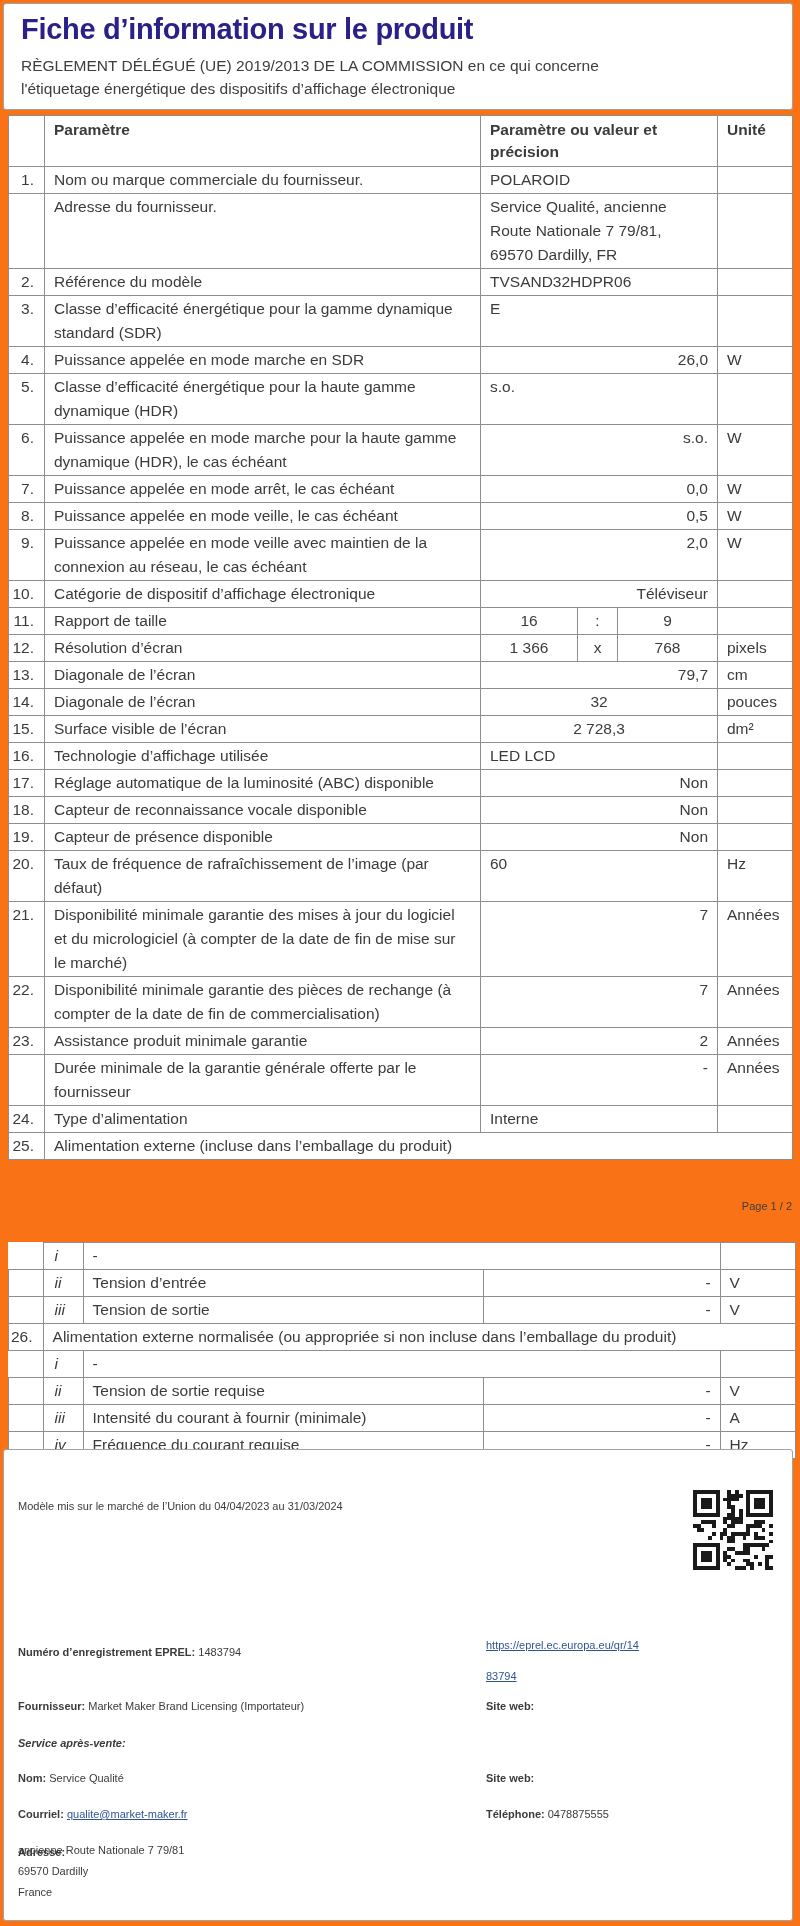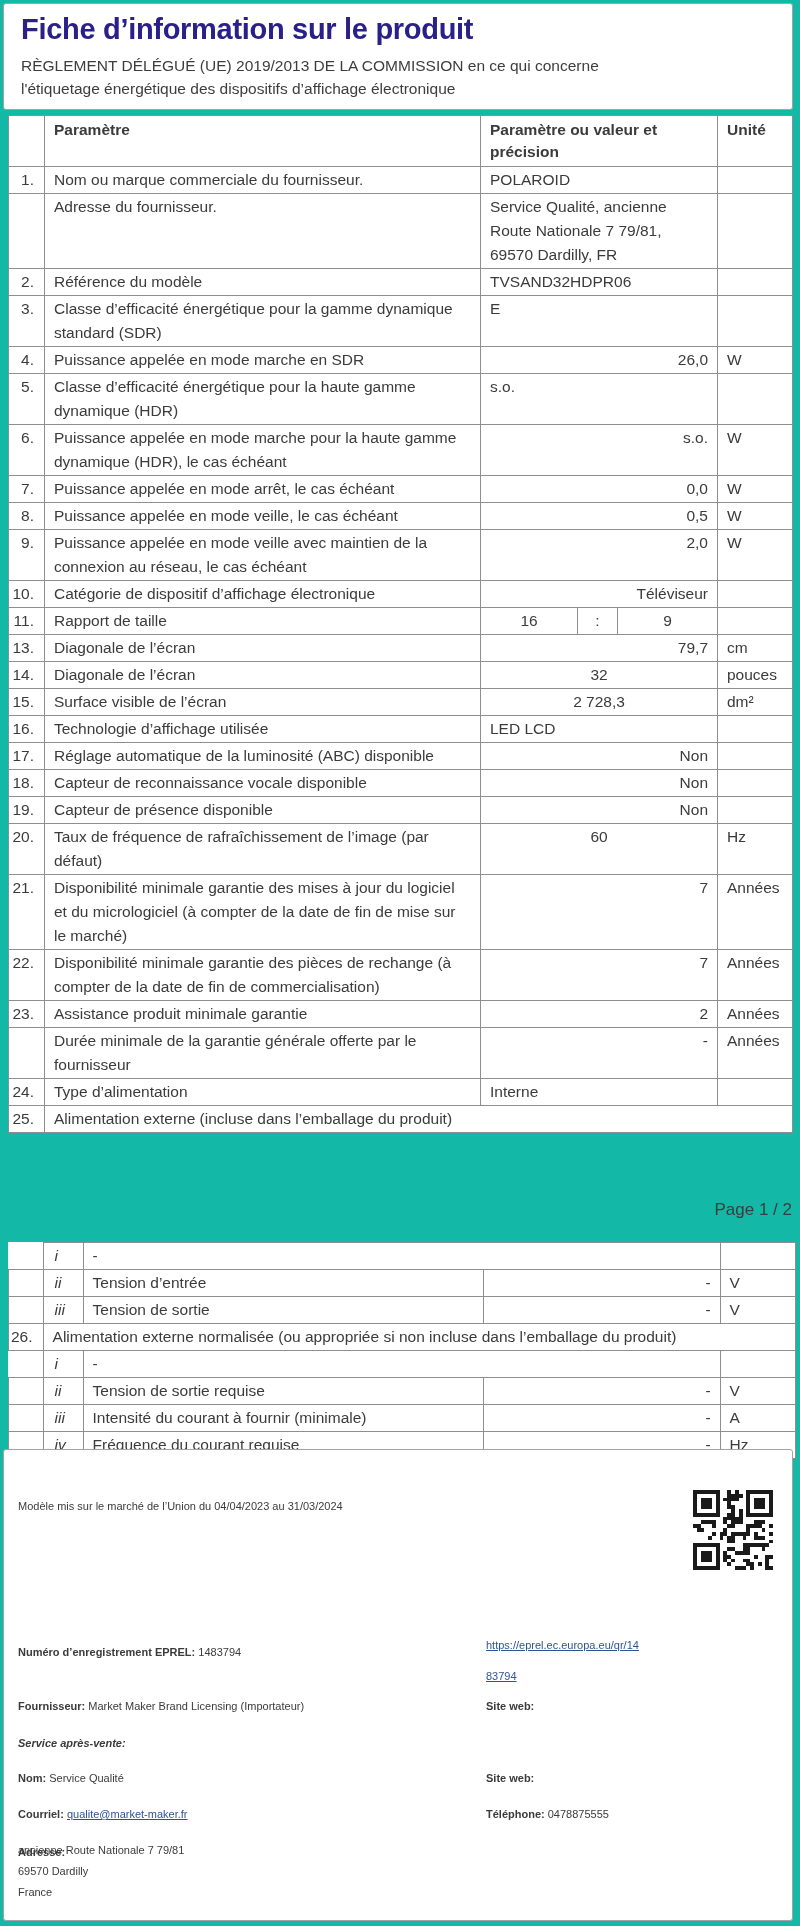--- a/index.html
+++ b/index.html
@@ -2,21 +2,21 @@
 <html style="--title-color: #29208a; --text-color: #3b3b3b; --link-color: #2f5496;"><head>
 <meta charset="utf-8">
 <style>
   * { box-sizing: border-box; margin: 0; padding: 0; }
   html,body { width: 800px; background: #ffffff; }
   body {
     font-family: "Liberation Sans", sans-serif;
     color: var(--text-color, #3b3b3b);
     -webkit-font-smoothing: antialiased;
   }
-  .page { position: relative; width: 800px; height: 1926px; background: #14b8a6; overflow: hidden; }
+  .page { position: relative; width: 800px; height: 1926px; background: #f97316; overflow: hidden; }
 
   .box {
     position: absolute; background: #fff;
     border: 1px solid #a3a3a3; border-radius: 3px;
   }
   .header-box { left: 3px; top: 3px; width: 790px; height: 107px; padding: 7px 0 0 17px; }
   .page-title {
     font-size: 29px; font-weight: bold; color: var(--title-color, #29208a);
     letter-spacing: -0.3px; line-height: 36px;
   }
@@ -30,21 +30,21 @@
   td.num { text-align: right; padding-right: 10px; padding-left: 2px; }
   td.vsplit { text-align: center; padding-left: 2px; padding-right: 2px; }
   td.unit { text-align: left; }
   td.sub { font-style: italic; padding-left: 11px; }
   td.ghost { border-left: none; border-top: none; border-bottom: none; }
   .t1 { left: 8px; top: 115px; }
   .t2 { left: 8px; top: 1242px; }
 
   .page-note {
     position: absolute; top: 1200px; right: 8px;
-    font-size: 17px; color: #3d3d3d;
+    font-size: 11px; color: #3d3d3d;
   }
 
   .footer-box { left: 3px; top: 1449px; width: 790px; height: 472px; font-size: 11px; }
   .f-abs { position: absolute; line-height: 24px; }
   .lbl { font-weight: bold; }
   .f-col2 { left: 482px; }
   a.link, .link {
     color: var(--link-color, #2f5496); text-decoration: underline; cursor: pointer;
     word-break: break-all;
   }
@@ -150,20 +150,28 @@
         </tr>
         <tr>
           <td class="num">11.</td>
           <td>Rapport de taille</td>
           <td class="vsplit">16</td>
           <td class="vsplit">:</td>
           <td class="vsplit">9</td>
           <td class="unit"></td>
         </tr>
         <tr>
+          <td class="num">12.</td>
+          <td>Résolution d’écran</td>
+          <td class="vsplit">1 366</td>
+          <td class="vsplit">x</td>
+          <td class="vsplit">768</td>
+          <td class="unit">pixels</td>
+        </tr>
+        <tr>
           <td class="num">13.</td>
           <td>Diagonale de l’écran</td>
           <td colspan="3" style="text-align: right;">79,7</td>
           <td class="unit">cm</td>
         </tr>
         <tr>
           <td class="num">14.</td>
           <td>Diagonale de l’écran</td>
           <td colspan="3" style="text-align: center; margin-left: 11px;">32</td>
           <td class="unit">pouces</td>
@@ -194,21 +202,21 @@
         </tr>
         <tr>
           <td class="num">19.</td>
           <td>Capteur de présence disponible</td>
           <td colspan="3" style="text-align: right;">Non</td>
           <td class="unit"></td>
         </tr>
         <tr>
           <td class="num">20.</td>
           <td>Taux de fréquence de rafraîchissement de l’image (par défaut)</td>
-          <td colspan="3" style="text-align: center; border-radius: 22px;">60</td>
+          <td colspan="3" style="text-align: left; border-radius: 22px;">60</td>
           <td class="unit">Hz</td>
         </tr>
         <tr>
           <td class="num">21.</td>
           <td>Disponibilité minimale garantie des mises à jour du logiciel et du micrologiciel (à compter de la date de fin de mise sur le marché)</td>
           <td colspan="3" style="text-align: right;">7</td>
           <td class="unit">Années</td>
         </tr>
         <tr>
           <td class="num">22.</td>

